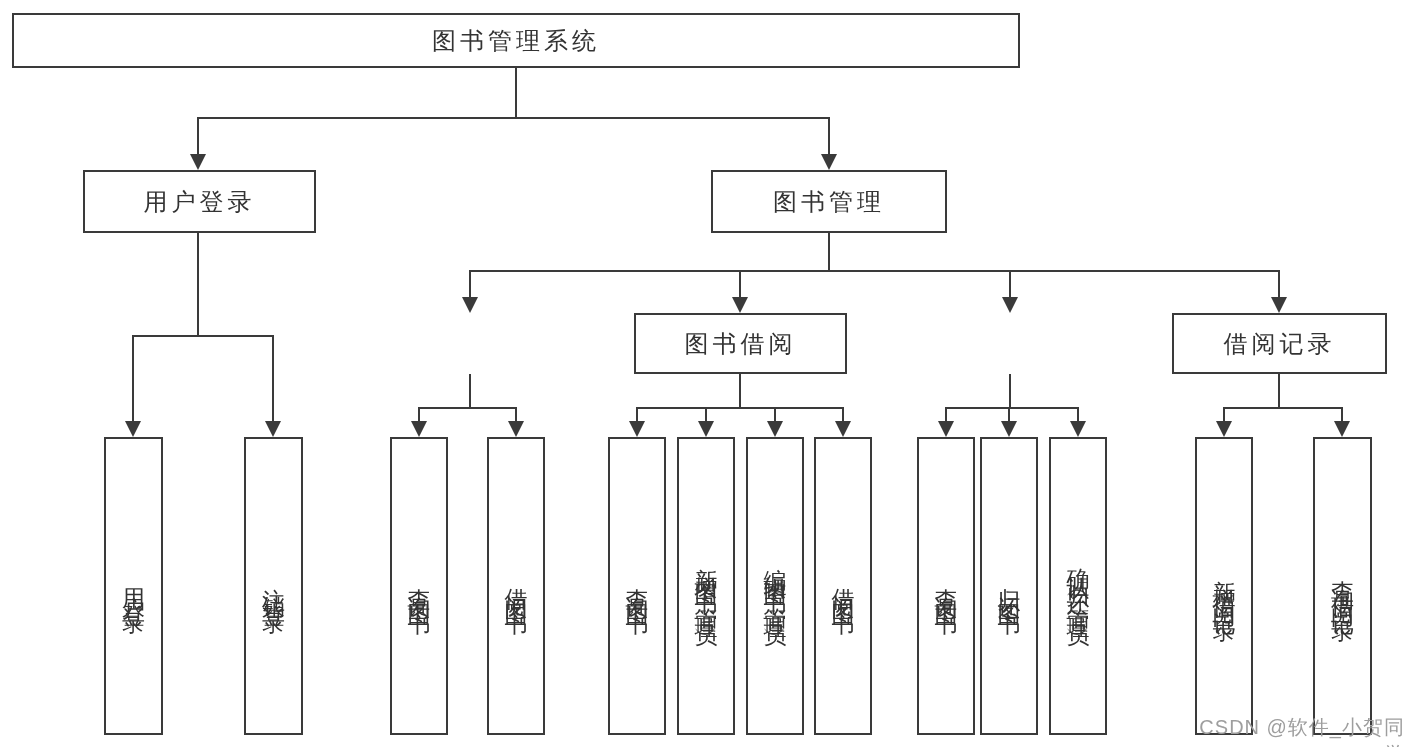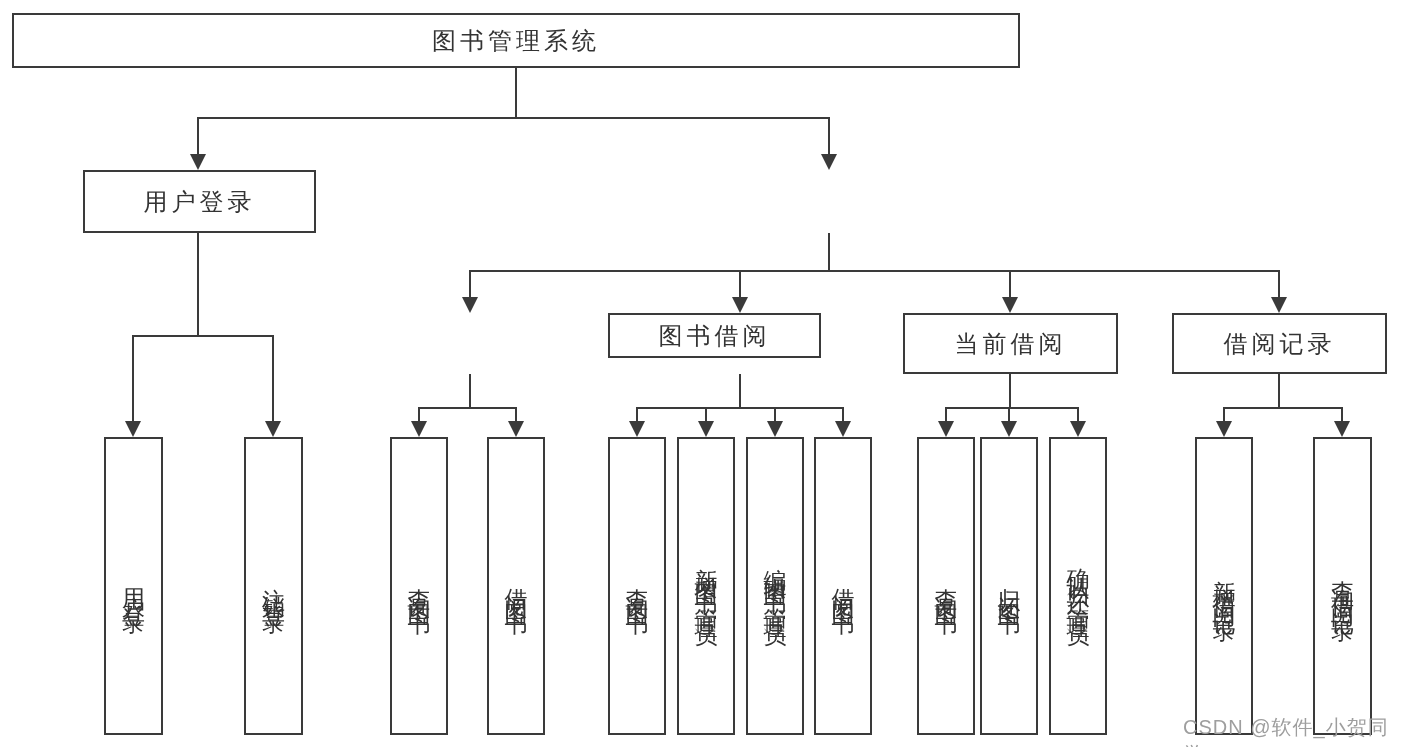--- a/index.html
+++ b/index.html
@@ -1,18 +1,18 @@
 <!DOCTYPE html>
 <html><head>
 <meta charset="utf-8">
 <style>
   html,body{margin:0;padding:0;background:#ffffff;}
   #canvas{
     position:relative;width:1405px;height:747px;background:#ffffff;
-    font-family:"Liberation Sans","DejaVu Sans",sans-serif;overflow:hidden;
+    font-family:"Liberation Sans","DejaVu Sans",sans-serif;overflow:hidden;text-align:right;
   }
   .node{
     position:absolute;box-sizing:border-box;border:2.5px solid #3a3a3a;background:#ffffff;
     display:flex;align-items:center;justify-content:center;
     color:#333333;font-size:24px;white-space:nowrap;
   }
   .node.h{letter-spacing:4px;}
   .node.v{
     writing-mode:vertical-rl;text-orientation:mixed;
     font-size:23px;letter-spacing:8px;line-height:1;
@@ -31,23 +31,23 @@
   }
 </style>
 </head>
 <body>
 
 <div id="canvas">
 
   <div class="node h" style="left:12px;top:13px;width:1008px;height:55px">图书管理系统</div>
 
   <div class="node h" style="left:83px;top:170px;width:233px;height:63px">用户登录</div>
+  <div class="node h" style="left:711px;top:170px;width:236px;height:63px">图书管理</div>
 
-  <div class="node h" style="left:608px;top:313px;width:213px;height:45px">图书借阅</div>
-  <div class="node h" style="left:903px;top:313px;width:215px;height:61px">当前借阅</div>
+  <div class="node h" style="left:634px;top:313px;width:213px;height:61px">图书借阅</div>
   <div class="node h" style="left:1172px;top:313px;width:215px;height:61px">借阅记录</div>
 
   <div class="node v" style="left:104px;top:437px;width:59px;height:298px">用户登录</div>
   <div class="node v" style="left:244px;top:437px;width:59px;height:298px">注销登录</div>
 
   <div class="node v" style="left:390px;top:437px;width:58px;height:298px">查询图书</div>
   <div class="node v" style="left:487px;top:437px;width:58px;height:298px">借阅图书</div>
 
   <div class="node v" style="left:608px;top:437px;width:58px;height:298px">查询图书</div>
   <div class="node v" style="left:677px;top:437px;width:58px;height:298px">新增图书（管理员）</div>

